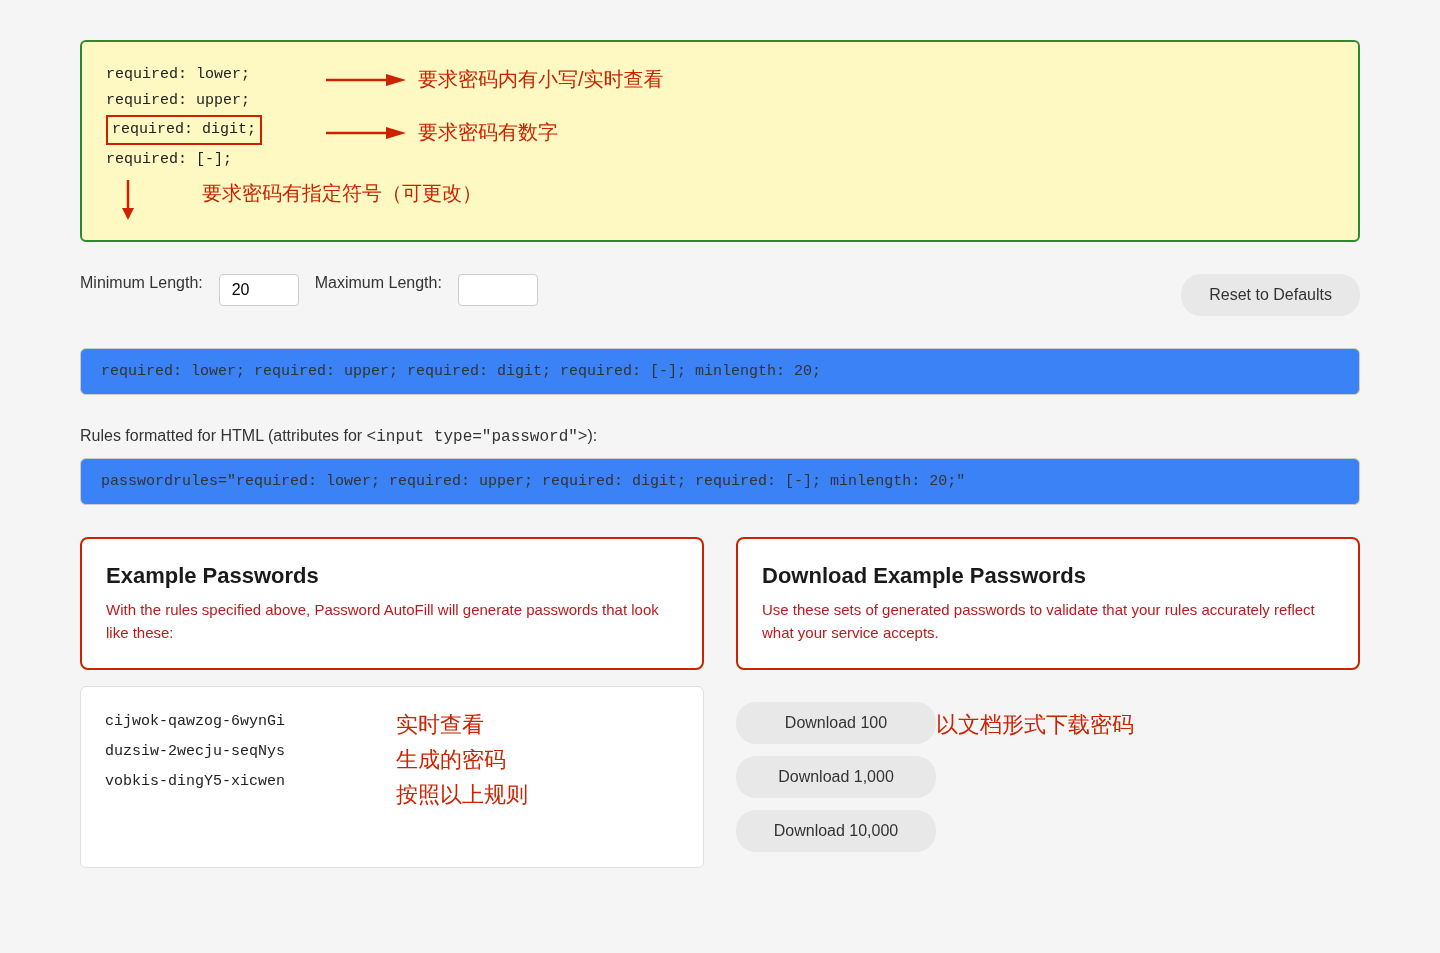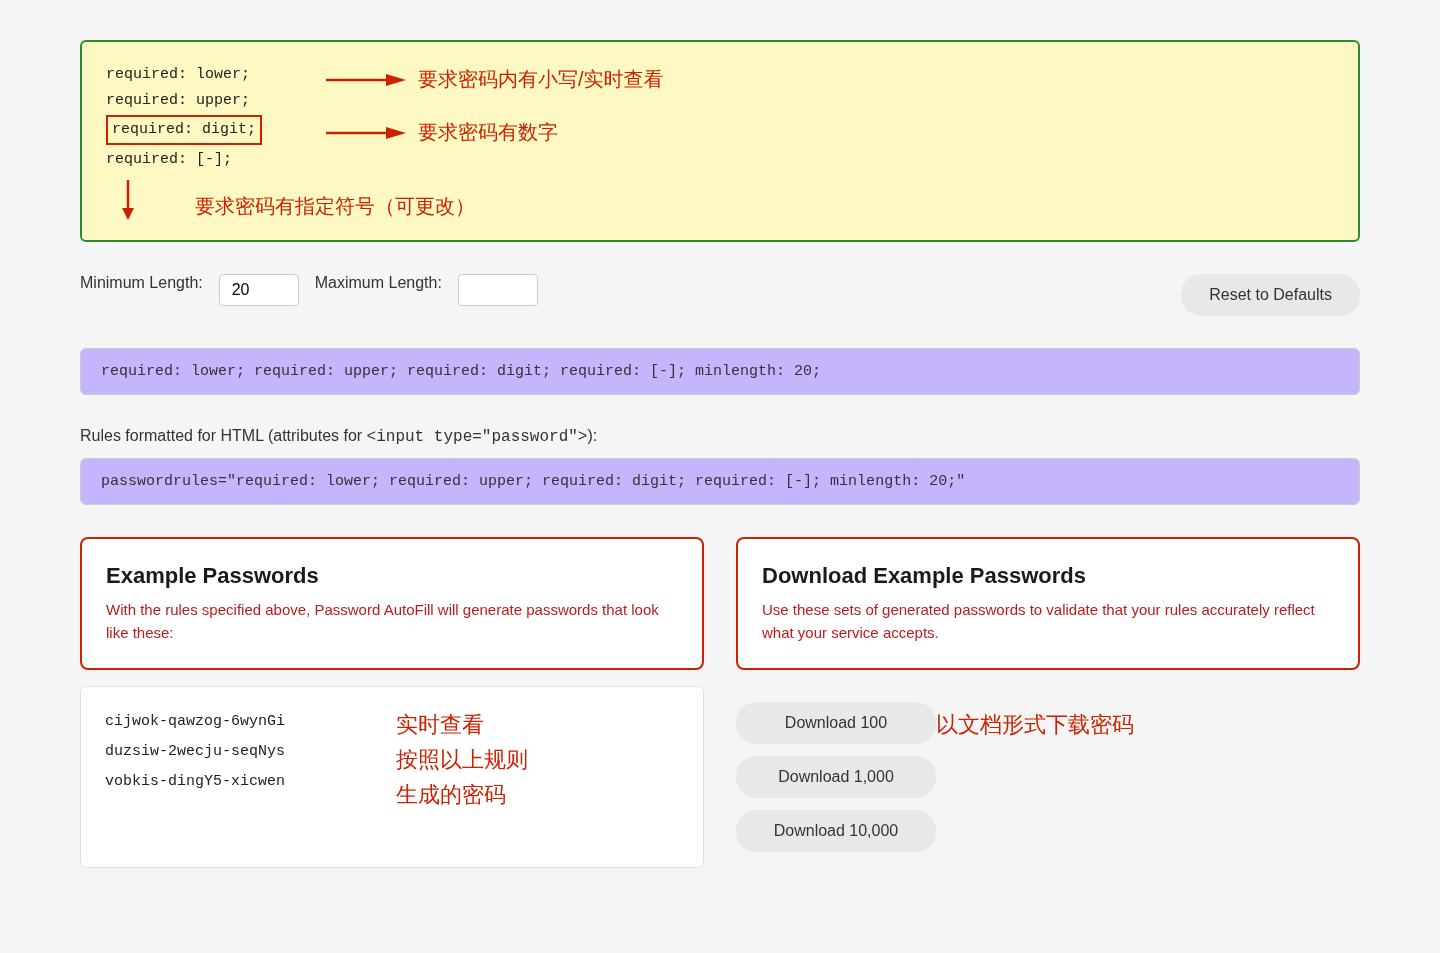--- a/index.html
+++ b/index.html
@@ -71,22 +71,22 @@
 
     .annotation-text {
       font-size: 20px;
       color: #cc2200;
       font-weight: 400;
       white-space: nowrap;
     }
 
     .arrow-down-item {
       display: flex;
-      align-items: flex-end;
-      gap: 17px;
+      align-items: flex-start;
+      gap: 24px;
       margin-top: 4px;
     }
 
     
     .length-row {
       display: flex;
       align-items: flex-start;
       gap: 16px;
       margin-bottom: 32px;
     }
@@ -129,21 +129,21 @@
     }
 
     .rules-title code {
       font-family: 'Courier New', Courier, monospace;
       background: none;
     }
 
     .rules-output-box {
       border: 1px solid #ccc;
       border-radius: 6px;
-      background: #c4b5fd;
+      background: #3b82f6;
       padding: 14px 20px;
       font-family: 'Courier New', Courier, monospace;
       font-size: 15px;
       color: #333;
       width: 100%;
     }
 
     .example-passwords-card {
       border: 2px solid #cc2200;
       border-radius: 8px;
@@ -321,22 +321,22 @@
       <div class="pw-list-inner">
         <div class="pw-entries">
 
         <div class="password-entry">cijwok-qawzog-6wynGi</div>
             <div class="password-entry">duzsiw-2wecju-seqNys</div>
             <div class="password-entry">vobkis-dingY5-xicwen</div>
           </div>
         <div class="pw-anno">
 
         <div class="password-annotation-text">实时查看</div>
+            <div class="password-annotation-text">生成的密码</div>
             <div class="password-annotation-text">按照以上规则</div>
-            <div class="password-annotation-text">生成的密码</div>
           </div>
       </div>
     </div>
 
     <div style="padding: 16px 0;">
       <div class="dl-inner">
         <div class="download-buttons-col">
 
         <button class="download-btn">Download 100</button>
             <button class="download-btn">Download 1,000</button>

